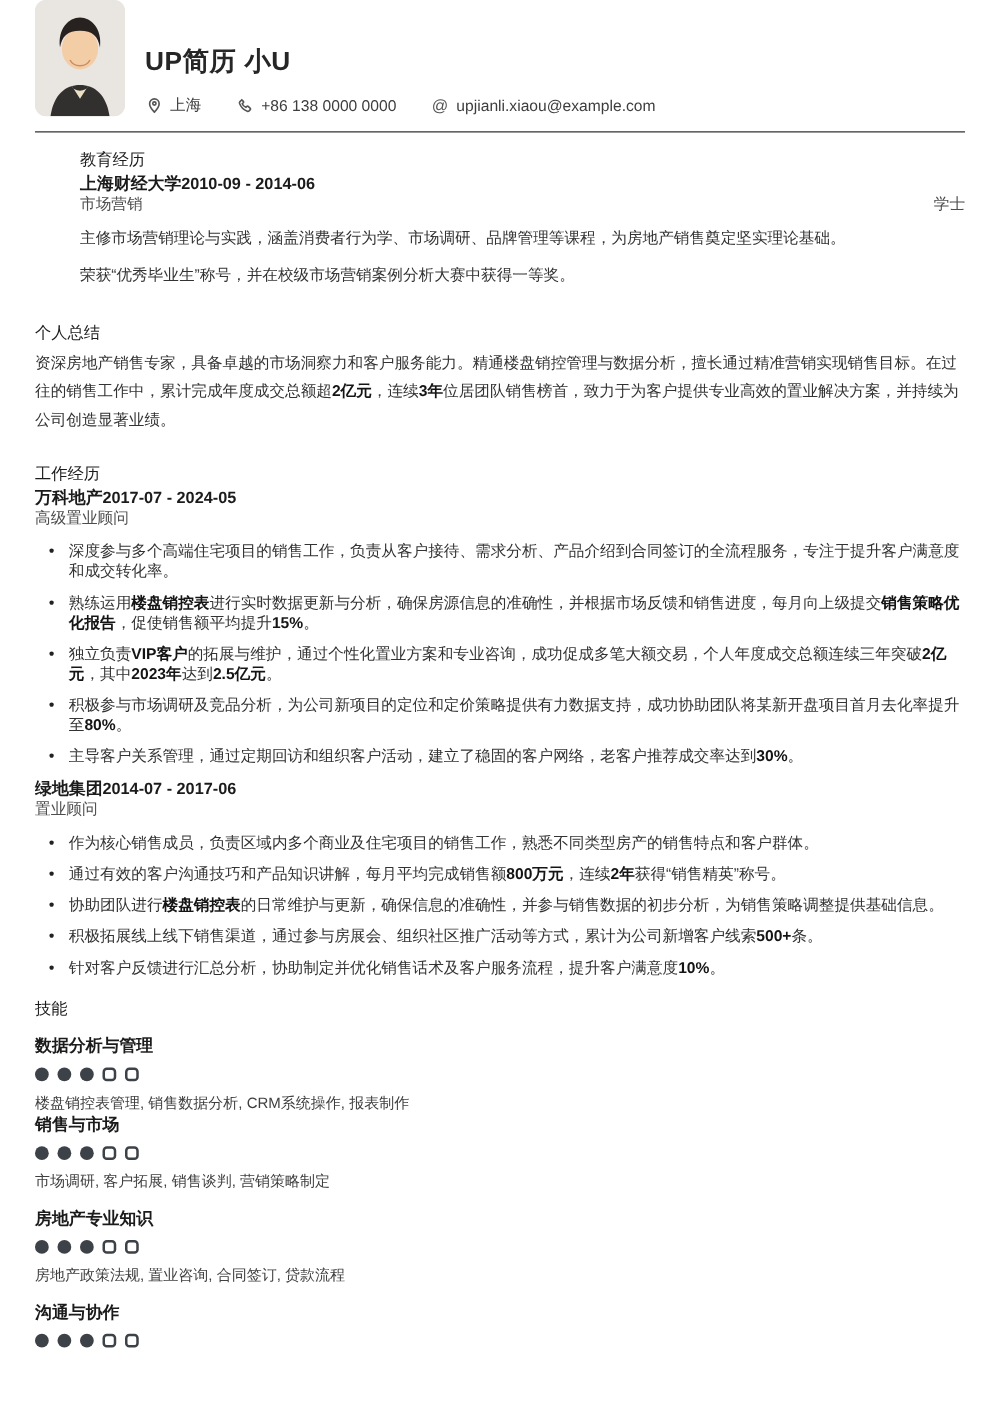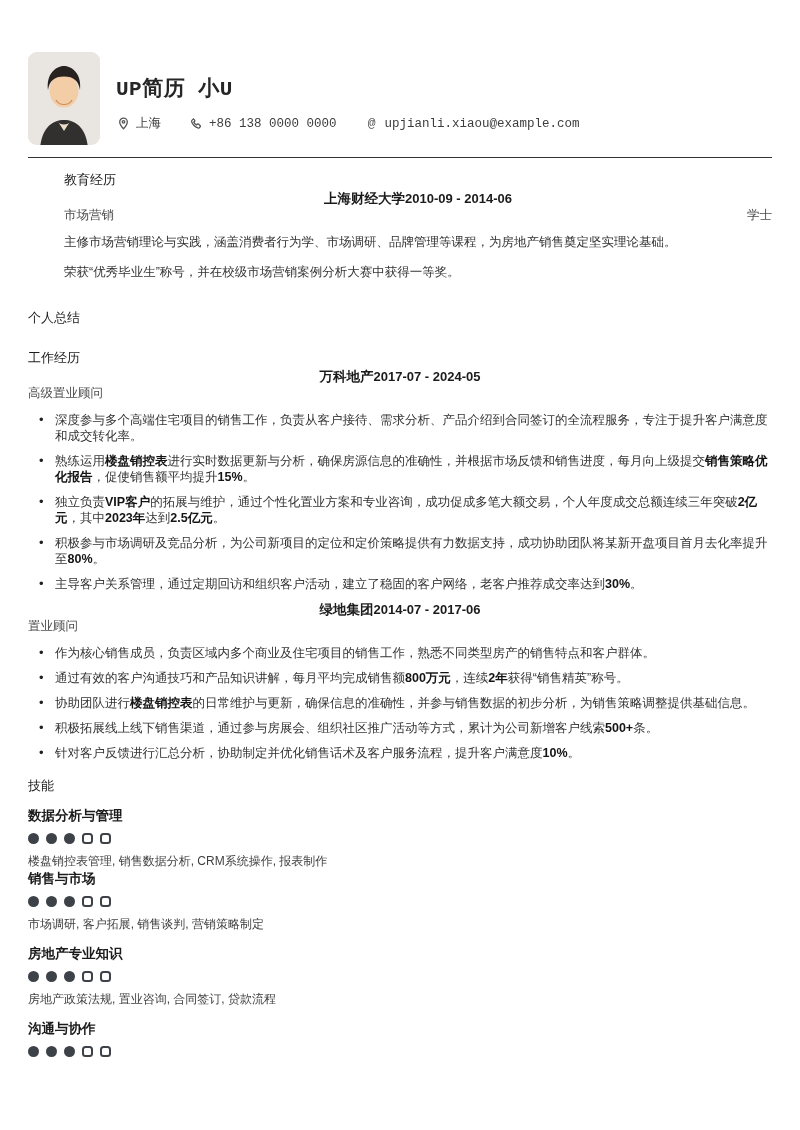--- a/index.html
+++ b/index.html
@@ -5,35 +5,35 @@
   * { margin:0; padding:0; box-sizing:border-box; }
   html,body { width:800px; }
   body {
     height:1130px; overflow:hidden; background:#ffffff;
     font-family:"Liberation Sans","DejaVu Sans",sans-serif;
     color:#333333; -webkit-font-smoothing:antialiased;
   }
   .page { padding:0 28px; }
 
   
-  .header { display:flex; gap:16px; padding-top:52px; align-items:flex-start;font-family:Liberation Mono, monospace; }
+  .header { display:flex; gap:16px; align-items:flex-end; }
   .avatar { width:72px; height:93px; border-radius:9px; overflow:hidden; background:#e9e6e2; flex:0 0 auto; }
   .avatar svg { display:block; width:72px; height:93px; }
   .header-text { padding-top:22px; }
   .candidate-name { font-size:21px; font-weight:700; color:#262626; letter-spacing:.5px; }
   .contact-row { display:flex; gap:28px; margin-top:13px; font-size:12.5px; color:#3d3d3d; align-items:center; }
   .contact { display:flex; gap:6px; align-items:center; }
   .cicon { display:inline-flex; width:14px; height:14px; align-items:center; justify-content:center; color:#555; }
   .cicon svg { width:13px; height:13px; stroke:#555; fill:none; stroke-width:1.4; }
   .at-glyph { font-size:13px; color:#555; line-height:1; }
   .divider { border:none; border-top:1.5px solid #333; margin:12px 0 0; }
 
   
   .sec-title { font-size:13px; font-weight:500; color:#1c1c1c; }
-  .entry-head { display:flex; justify-content:center; align-items:baseline; margin-top:1px; }
+  .entry-head { display:flex; justify-content:flex-start; align-items:baseline; margin-top:1px; }
   .entry-title { font-size:13.5px; font-weight:700; color:#1b1b1b; }
   .entry-date { font-size:13px; font-weight:700; color:#1b1b1b; }
   .entry-sub { display:flex; justify-content:space-between; font-size:12.5px; color:#4d4d4d; line-height:15px; }
   .desc { font-size:12.5px; line-height:22px; color:#333; margin-top:8px; }
   b { font-weight:700; color:#141414; }
 
   .section-education { margin-top:13px;margin-left:36px; }
   .section-summary { margin-top:26px; }
   .summary-text { font-size:12.5px; line-height:23px; color:#333; margin-top:4px; }
 
@@ -110,20 +110,21 @@
     <div class="entry-sub">
       <span>市场营销</span>
       <span>学士</span>
     </div>
     <p class="desc">主修市场营销理论与实践，涵盖消费者行为学、市场调研、品牌管理等课程，为房地产销售奠定坚实理论基础。</p>
     <p class="desc">荣获“优秀毕业生”称号，并在校级市场营销案例分析大赛中获得一等奖。</p>
   </section>
 
   <section class="section-summary">
     <h2 class="sec-title">个人总结</h2>
+    <p class="summary-text"><span>资深房地产销售专家，具备卓越的市场洞察力和客户服务能力。精通楼盘销控管理与数据分析，擅长通过精准营销实现销售目标。在过往的销售工作中，累计完成年度成交总额超</span><b>2亿元</b><span>，连续</span><b>3年</b><span>位居团队销售榜首，致力于为客户提供专业高效的置业解决方案，并持续为公司创造显著业绩。</span></p>
   </section>
 
   <section class="section-experience">
     <h2 class="sec-title">工作经历</h2>
 
     <div class="job">
       <div class="entry-head">
         <span class="entry-title">万科地产</span>
         <span class="entry-date">2017-07 - 2024-05</span>
       </div>

